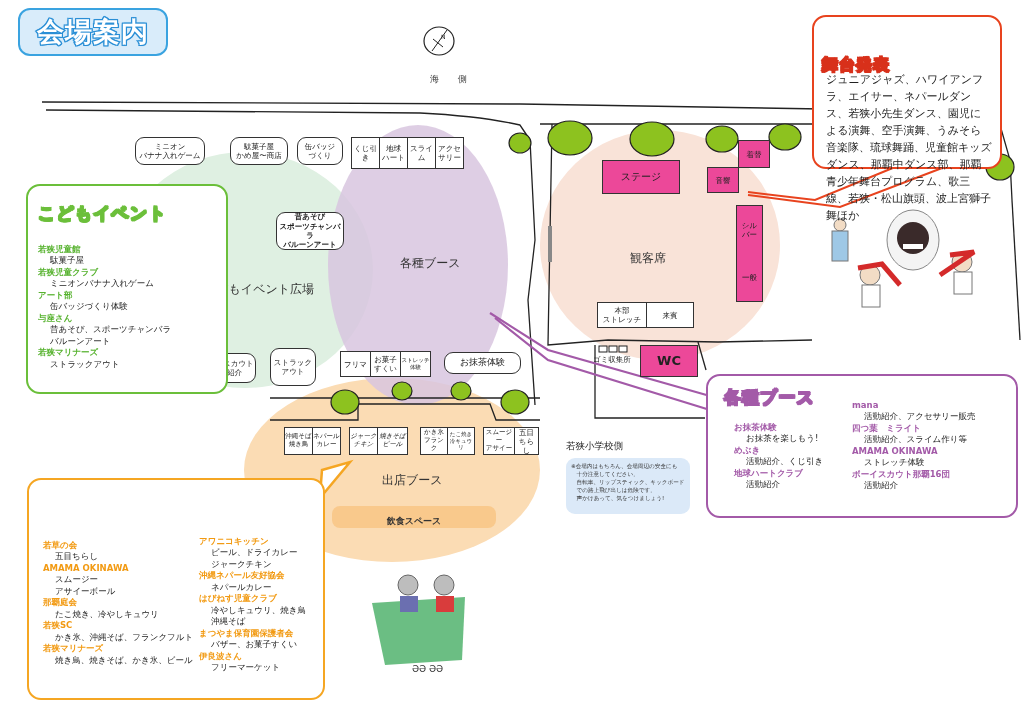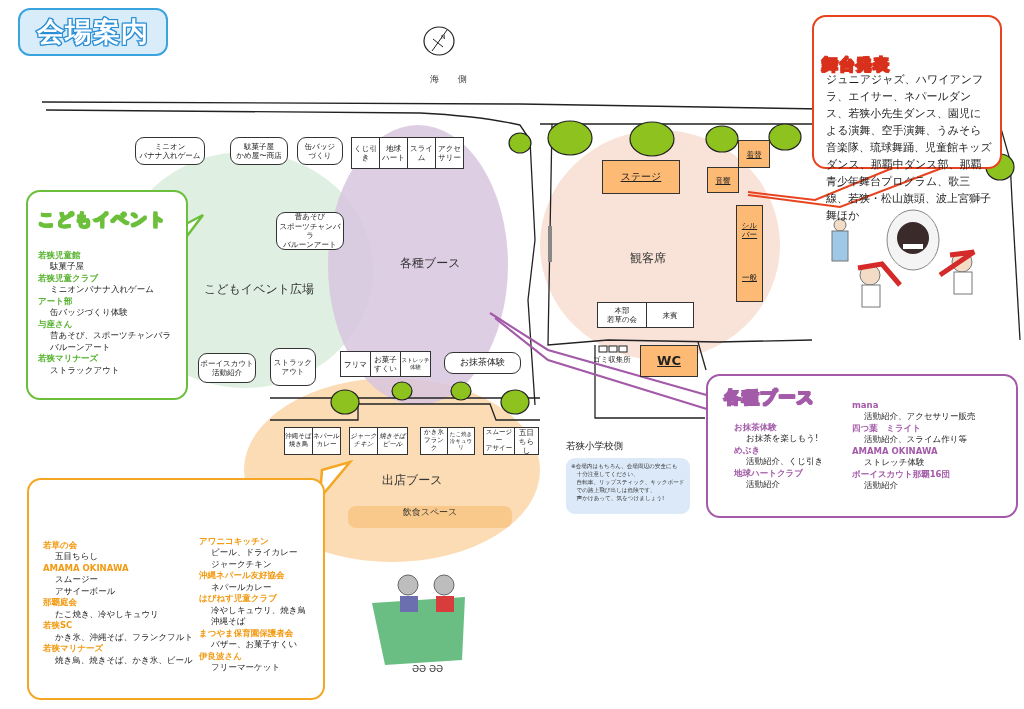--- a/index.html
+++ b/index.html
@@ -11,36 +11,36 @@
   .title-box { left:18px; top:8px; width:146px; height:44px; border:2px solid #3aa3e0;
     border-radius:12px; background:#d9ecfa; display:flex; align-items:center; justify-content:center; }
   .title-text { font-size:27px; font-weight:bold; color:#fff; letter-spacing:1px;
     -webkit-text-stroke:2px #2a8fd6; paint-order:stroke fill;
     text-shadow: 0 0 2px #2a8fd6, 1px 1px 0 #2a8fd6, -1px -1px 0 #2a8fd6, 1px -1px 0 #2a8fd6, -1px 1px 0 #2a8fd6; }
 
   .sea-label { left:430px; top:73px; font-size:9px; letter-spacing:8px; color:#333; }
 
   .booth-round { border:1.3px solid #333; border-radius:9px; background:#fff; font-size:7.5px;
     display:flex; align-items:center; justify-content:center; text-align:center; line-height:1.25; white-space:pre-line; }
-  .booth-rect { border:1.3px solid #333; background:#fdba74; font-size:8px;
-    display:flex; align-items:center; justify-content:center; text-align:center; line-height:1.2; white-space:pre-line;text-decoration:underline; }
+  .booth-rect { border:1.3px solid #333; background:#ec4899; font-size:8px;
+    display:flex; align-items:center; justify-content:center; text-align:center; line-height:1.2; white-space:pre-line; }
   .booth-row { display:flex; border:1.3px solid #333; background:#fff; }
   .booth-row > div { border-right:1px solid #333; font-size:7.5px; display:flex; align-items:center;
     justify-content:center; text-align:center; line-height:1.2; white-space:pre-line; }
   .booth-row > div:last-child { border-right:none; }
   .food-row > div { font-size:6.5px; }
 
   .zone-label { font-size:12px; color:#333; }
 
   .callout { border-radius:14px; background:#fff; }
   .callout h2 { margin:0; font-size:17px; font-weight:bold; color:#fff; letter-spacing:1px; }
   .c-group { font-size:8.5px; font-weight:bold; line-height:1.35; }
   .c-item { font-size:8.5px; color:#222; line-height:1.35; padding-left:12px; }
 
-  .kids { left:26px; top:190px; width:158px; height:206px; border:2.5px solid #6bbf3a; }
+  .kids { left:26px; top:184px; width:158px; height:206px; border:2.5px solid #6bbf3a;padding-left:40px; }
   .kids h2 { -webkit-text-stroke:1.5px #6bbf3a; text-shadow: 0 0 1px #6bbf3a, 1px 1px 0 #6bbf3a, -1px -1px 0 #6bbf3a, 1px -1px 0 #6bbf3a, -1px 1px 0 #6bbf3a; position:absolute; left:10px; top:16px; }
   .kids .list { position:absolute; left:10px; top:58px; }
   .kids .c-group { color:#56b22e; }
 
   .food { left:27px; top:478px; width:294px; height:218px; border:2.5px solid #f5a623; }
   .food h2 { -webkit-text-stroke:1.5px #f39a12; text-shadow: 0 0 1px #f39a12, 1px 1px 0 #f39a12, -1px -1px 0 #f39a12, 1px -1px 0 #f39a12, -1px 1px 0 #f39a12; position:absolute; left:14px; top:16px; }
   .food .col1 { position:absolute; left:14px; top:60px; }
   .food .col2 { position:absolute; left:170px; top:56px; }
   .food .c-group { color:#f29a12; }
 
@@ -51,22 +51,22 @@
   .booths .c-group { color:#a35aa8; font-weight:bold; }
 
   .stage { left:812px; top:15px; width:186px; height:150px; border:2.5px solid #e8431e; }
   .stage h2 { -webkit-text-stroke:1.5px #d8301a; text-shadow: 0 0 1px #d8301a, 1px 1px 0 #d8301a, -1px -1px 0 #d8301a, 1px -1px 0 #d8301a, -1px 1px 0 #d8301a; position:absolute; left:8px; top:18px; font-size:16px;margin-top:20px; }
   .stage-body { position:absolute; left:12px; top:54px; width:166px; font-size:11px; line-height:1.55; color:#222; }
 
   .note-heading { left:566px; top:440px; font-size:9.5px; color:#222; }
   .note-box { left:566px; top:458px; width:124px; height:56px; background:#dbe9f8; border-radius:9px;
     font-size:5.6px; line-height:1.45; padding:4px 5px; box-sizing:border-box; color:#333; white-space:pre-line; }
 
-  .eating { left:348px; top:506px; width:164px; height:22px; background:#f9c98c; border-radius:8px;
-    display:flex; align-items:flex-start; justify-content:center; font-size:9px; color:#333; }
+  .eating { left:332px; top:506px; width:164px; height:22px; background:#f9c98c; border-radius:8px;
+    display:flex; align-items:flex-end; justify-content:center; font-size:9px; color:#333;font-weight:bold; }
 </style>
 </head>
 <body>
 
 <svg class="map" width="1024" height="709">
 
   <ellipse cx="245" cy="270" rx="128" ry="118" fill="#dff0e2"></ellipse>
   <ellipse cx="392" cy="470" rx="148" ry="92" fill="#fbdcb4"></ellipse>
   <ellipse cx="418" cy="265" rx="90" ry="140" fill="#d8c6df" fill-opacity="0.85"></ellipse>
   <ellipse cx="660" cy="245" rx="120" ry="115" fill="#f9e3d8"></ellipse>
@@ -153,21 +153,21 @@
 <div class="abs eating">
     <span>飲食スペース</span>
   </div>
 
 <div class="abs booth-round" style="left:135px;top:137px;width:68px;height:26px;">ミニオン
 バナナ入れゲーム</div>
 <div class="abs booth-round" style="left:230px;top:137px;width:56px;height:26px;">駄菓子屋
 かめ屋〜商店</div>
 <div class="abs booth-round" style="left:297px;top:137px;width:44px;height:26px;">缶バッジ
 づくり</div>
-<div class="abs booth-round" style="left:276px;top:212px;width:66px;height:36px;">昔あそび
+<div class="abs booth-round" style="left:276px;top:212px;width:66px;height:36px;font-weight:bold;">昔あそび
 スポーツチャンバラ
 バルーンアート</div>
 <div class="abs booth-round" style="left:198px;top:353px;width:56px;height:28px;">ボーイスカウト
 活動紹介</div>
 <div class="abs booth-round" style="left:270px;top:348px;width:44px;height:36px;">ストラック
 アウト</div>
 
 <div class="abs booth-row" style="left:351px;top:137px;height:30px;">
   <div style="width:27px;">くじ引き</div>
   <div style="width:27px;">地球
@@ -212,21 +212,21 @@
 </div>
 
 <div class="abs booth-rect" style="left:602px;top:160px;width:76px;height:32px;font-size:10px;">ステージ</div>
 <div class="abs booth-rect" style="left:707px;top:167px;width:30px;height:24px;font-size:7.5px;">音響</div>
 <div class="abs booth-rect" style="left:738px;top:140px;width:30px;height:26px;font-size:7.5px;">着替</div>
 <div class="abs booth-rect" style="left:736px;top:205px;width:25px;height:48px;font-size:7.5px;">シル
 バー</div>
 <div class="abs booth-rect" style="left:736px;top:253px;width:25px;height:48px;font-size:7.5px;border-top:none;">一般</div>
 <div class="abs booth-row" style="left:597px;top:302px;height:24px;">
   <div style="width:48px;">本部
-若草の会</div>
+ストレッチ</div>
   <div style="width:46px;">来賓</div>
 </div>
 <div class="abs" style="left:593px;top:355px;font-size:7.5px;">ゴミ収集所</div>
 <div class="abs booth-rect" style="left:640px;top:345px;width:56px;height:30px;font-size:13px;font-weight:bold;">WC</div>
 
 <div class="abs callout kids">
   <h2>こどもイベント</h2>
   <div class="list">
     <div class="c-group">若狭児童館</div>
     <div class="c-item">駄菓子屋</div>

